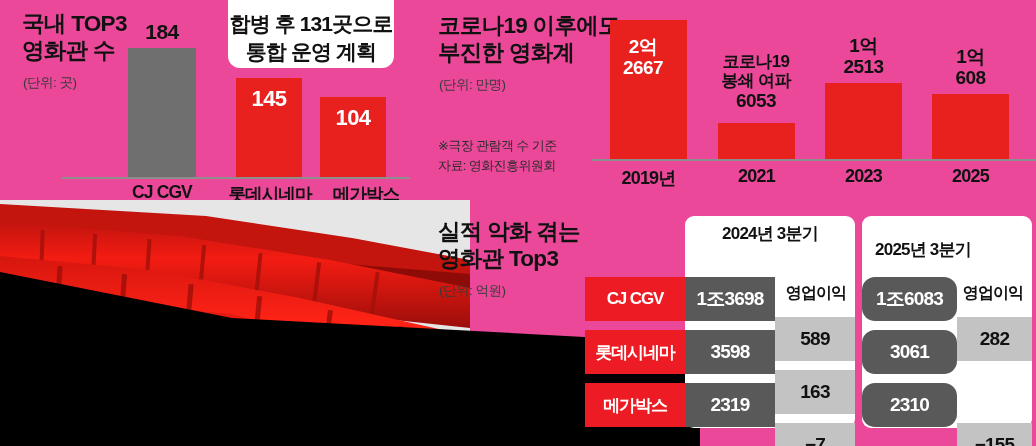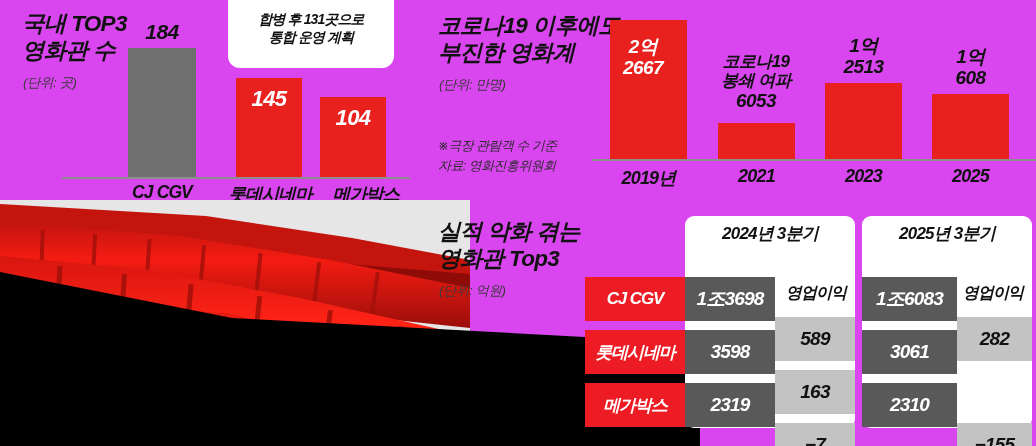--- a/index.html
+++ b/index.html
@@ -4,21 +4,21 @@
 <style>
   html,body{margin:0;padding:0;}
   body{
     width:1036px;height:446px;
     background:#e6e6e6;
     font-family:"Liberation Sans","DejaVu Sans",sans-serif;
     overflow:hidden;
     position:relative;
     -webkit-font-smoothing:antialiased;
   }
-  .root{position:absolute;inset:0;background:#d946ef;font-style:italic;}
+  .root{position:absolute;inset:0;background:#ec4899;}
 
   
   .hdr{
     font-weight:bold;color:#111;letter-spacing:-0.7px;line-height:1.22;
   }
   .unit{font-size:13.5px;color:#3a3a3a;letter-spacing:-0.5px;}
   .note{font-size:13px;color:#2b2b2b;letter-spacing:-0.6px;line-height:1.5;}
 
   
   #panel1{position:absolute;left:0;top:0;width:418px;height:200px;}
@@ -45,21 +45,21 @@
   #xl-cgv{left:108px;width:108px;}
   #xl-lotte{left:214px;width:112px;}
   #xl-mega{left:316px;width:100px;}
 
   #callout{
     position:absolute;left:228px;top:-12px;width:166px;height:80px;
     background:#fff;border-radius:12px;
   }
   #callout-text{
     position:absolute;left:0;top:22px;width:166px;text-align:center;
-    font-size:14px;font-weight:bold;color:#111;line-height:1.32;letter-spacing:-0.9px;
+    font-size:21px;font-weight:bold;color:#111;line-height:1.32;letter-spacing:-0.9px;
   }
 
   
   #panel2{position:absolute;left:430px;top:0;width:606px;height:200px;}
   #p2-title{position:absolute;left:8px;top:12px;font-size:22.5px;}
   #p2-unit{position:absolute;left:9px;top:76px;}
   #p2-note{position:absolute;left:8px;top:136px;}
 
   .axis2{position:absolute;left:162px;top:159px;width:444px;height:2px;background:#8d8d8d;}
 
@@ -87,21 +87,21 @@
   #p3-title{position:absolute;left:8px;top:18px;font-size:22.5px;}
   #p3-unit{position:absolute;left:9px;top:82px;}
 
   .hdrbox{position:absolute;top:16px;background:#fff;border-radius:9px;}
   #hdrbox-a{left:255px;width:170px;height:212px;}
   #hdrbox-b{left:432px;width:170px;height:212px;}
 
   .qtitle{position:absolute;top:22px;width:170px;text-align:center;
           font-size:17px;font-weight:bold;color:#111;letter-spacing:-0.8px;}
   #qt-a{left:255px;}
-  #qt-b{left:432px;}
+  #qt-b{left:408px;margin-top:16px;}
 
   .subhdr{position:absolute;top:55px;width:170px;display:flex;}
   #sh-a{left:255px;}
   #sh-b{left:432px;}
   .subhdr span{font-size:16px;font-weight:bold;color:#111;letter-spacing:-0.9px;text-align:center;margin-top:28px;}
   .subhdr .c1{width:92px;}
   .subhdr .c2{width:78px;}
 
   .rowlabel{position:absolute;left:155px;width:100px;height:44px;background:#ed1c24;
             display:flex;align-items:center;justify-content:center;
@@ -110,21 +110,21 @@
          display:flex;align-items:center;justify-content:center;
          font-size:19px;font-weight:bold;color:#fff;letter-spacing:-0.8px;}
   .cellL{position:absolute;height:44px;background:#c3c3c3;
          display:flex;align-items:center;justify-content:center;
          font-size:19px;font-weight:bold;color:#111;letter-spacing:-0.8px;margin-top:40px;}
 
   .r1{top:77px;} .r2{top:130px;} .r3{top:183px;}
 
   .dA{left:255px;width:90px;}
   .lA{left:345px;width:80px;}
-  .dB{left:432px;width:95px;}
+  .dB{left:432px;width:95px;border-radius:13px;}
   .lB{left:527px;width:75px;}
 
   
   #photo{position:absolute;left:0;top:200px;width:470px;height:246px;overflow:hidden;}
   #photo .sky{position:absolute;inset:0;background:#e6e6e6;}
 
   
   #blackwedge{
     position:absolute;left:0;top:200px;width:640px;height:246px;
     background:#000;

